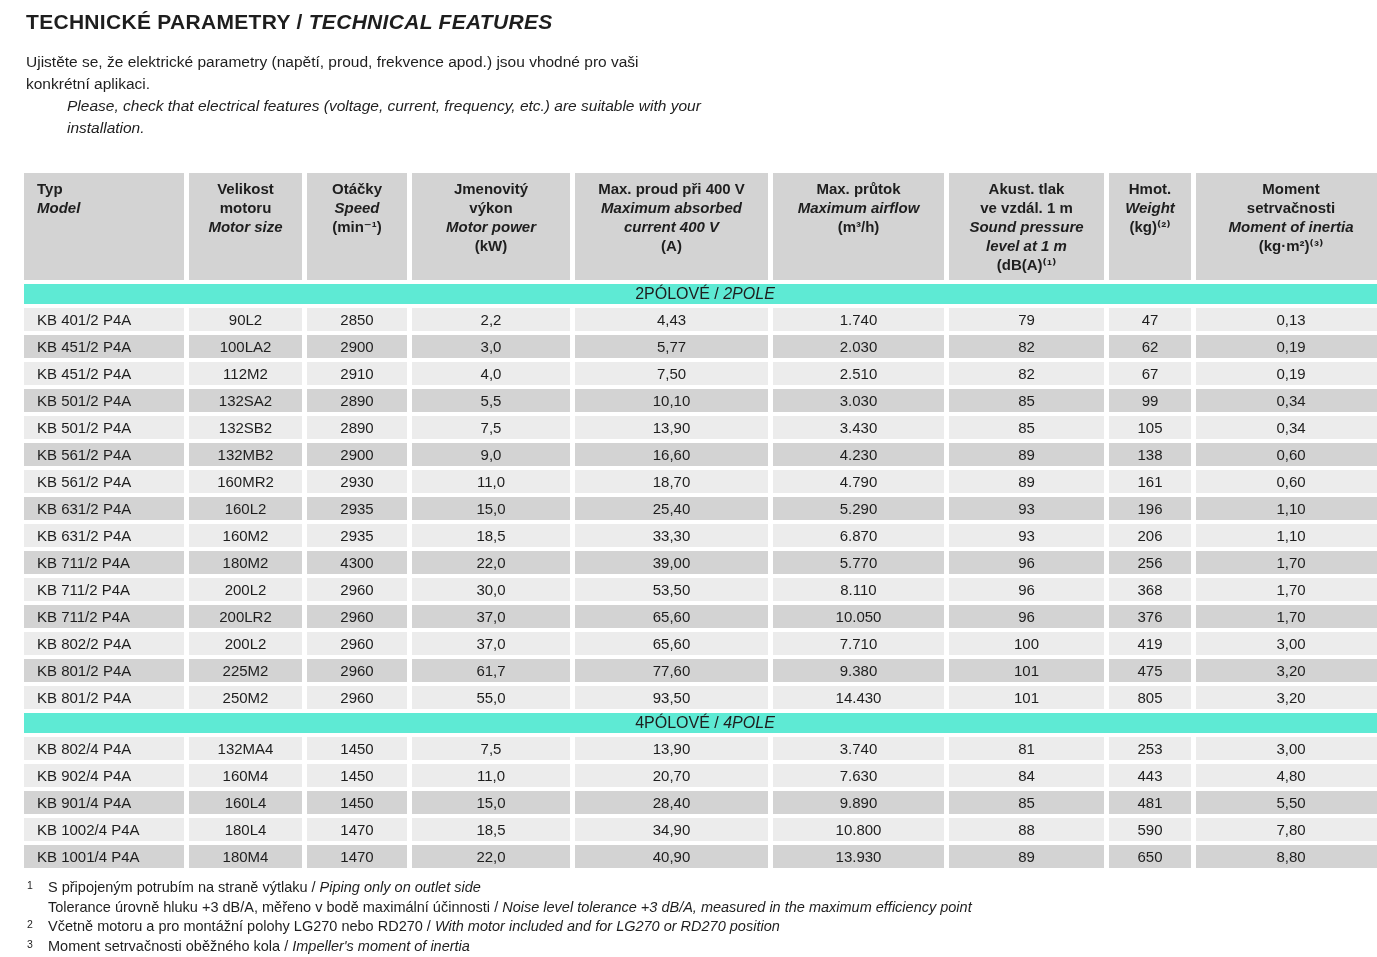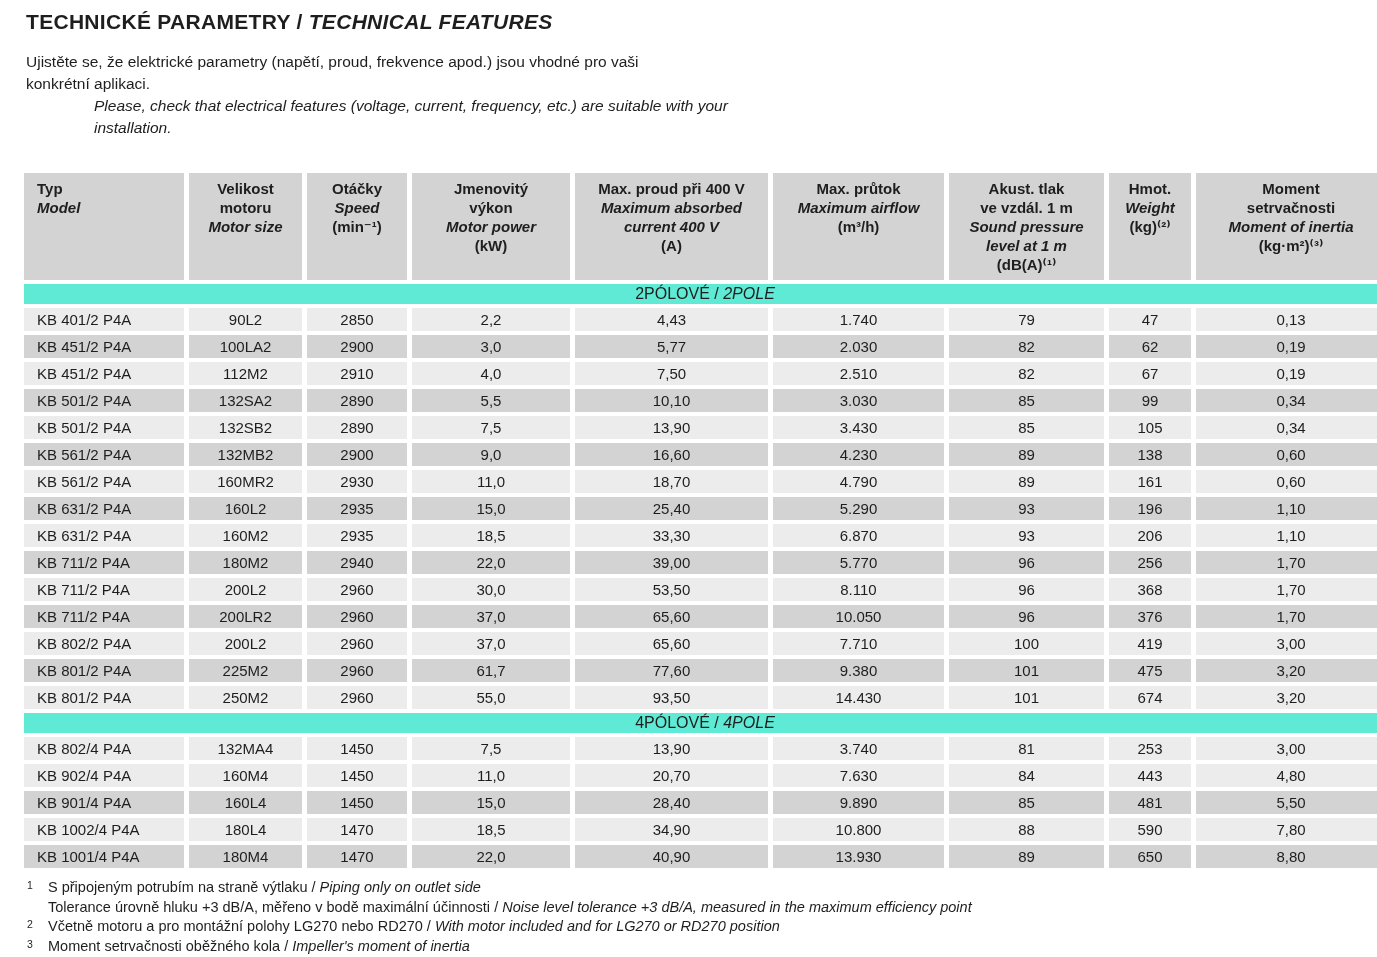--- a/index.html
+++ b/index.html
@@ -16,21 +16,21 @@
   
   .title {
     font-size: 21px; font-weight: bold; letter-spacing: 0.3px;
     margin: 4px 0 17px 2px; white-space: nowrap;
   }
   .title .en { font-style: italic; }
 
   
   .intro { display: flex; font-size: 15.5px; line-height: 1.42; margin: 0 0 30px 2px; flex-direction: column; }
   .intro-cz { width: 655px; }
-  .intro-en { font-style: italic; margin-left: 68px; width: 640px; }
+  .intro-en { font-style: italic; margin-left: 41px; width: 640px; }
 
   
   table.tech {
     border-collapse: separate;
     border-spacing: 5px 4px;
     table-layout: fixed;
     width: 1371px;
     margin-left: -5px;
     font-size: 15px;
   }
@@ -256,21 +256,21 @@
           <td>18,5</td>
           <td>33,30</td>
           <td>6.870</td>
           <td>93</td>
           <td>206</td>
           <td>1,10</td>
         </tr>
         <tr class="stripe-dark">
           <td class="align-left">KB 711/2 P4A</td>
           <td>180M2</td>
-          <td>2940</td>
+          <td>4300</td>
           <td>22,0</td>
           <td>39,00</td>
           <td>5.770</td>
           <td>96</td>
           <td>256</td>
           <td>1,70</td>
         </tr>
         <tr class="stripe-light">
           <td class="align-left">KB 711/2 P4A</td>
           <td>200L2</td>
@@ -316,21 +316,21 @@
           <td>3,20</td>
         </tr>
         <tr class="stripe-light">
           <td class="align-left">KB 801/2 P4A</td>
           <td>250M2</td>
           <td>2960</td>
           <td>55,0</td>
           <td>93,50</td>
           <td>14.430</td>
           <td>101</td>
-          <td>674</td>
+          <td>805</td>
           <td>3,20</td>
         </tr>
         <tr class="section-row">
           <td colspan="9"><span class="cz">4PÓLOVÉ</span><span> / </span><span class="en">4POLE</span></td>
         </tr>
         <tr class="stripe-light">
           <td class="align-left">KB 802/4 P4A</td>
           <td>132MA4</td>
           <td>1450</td>
           <td>7,5</td>

